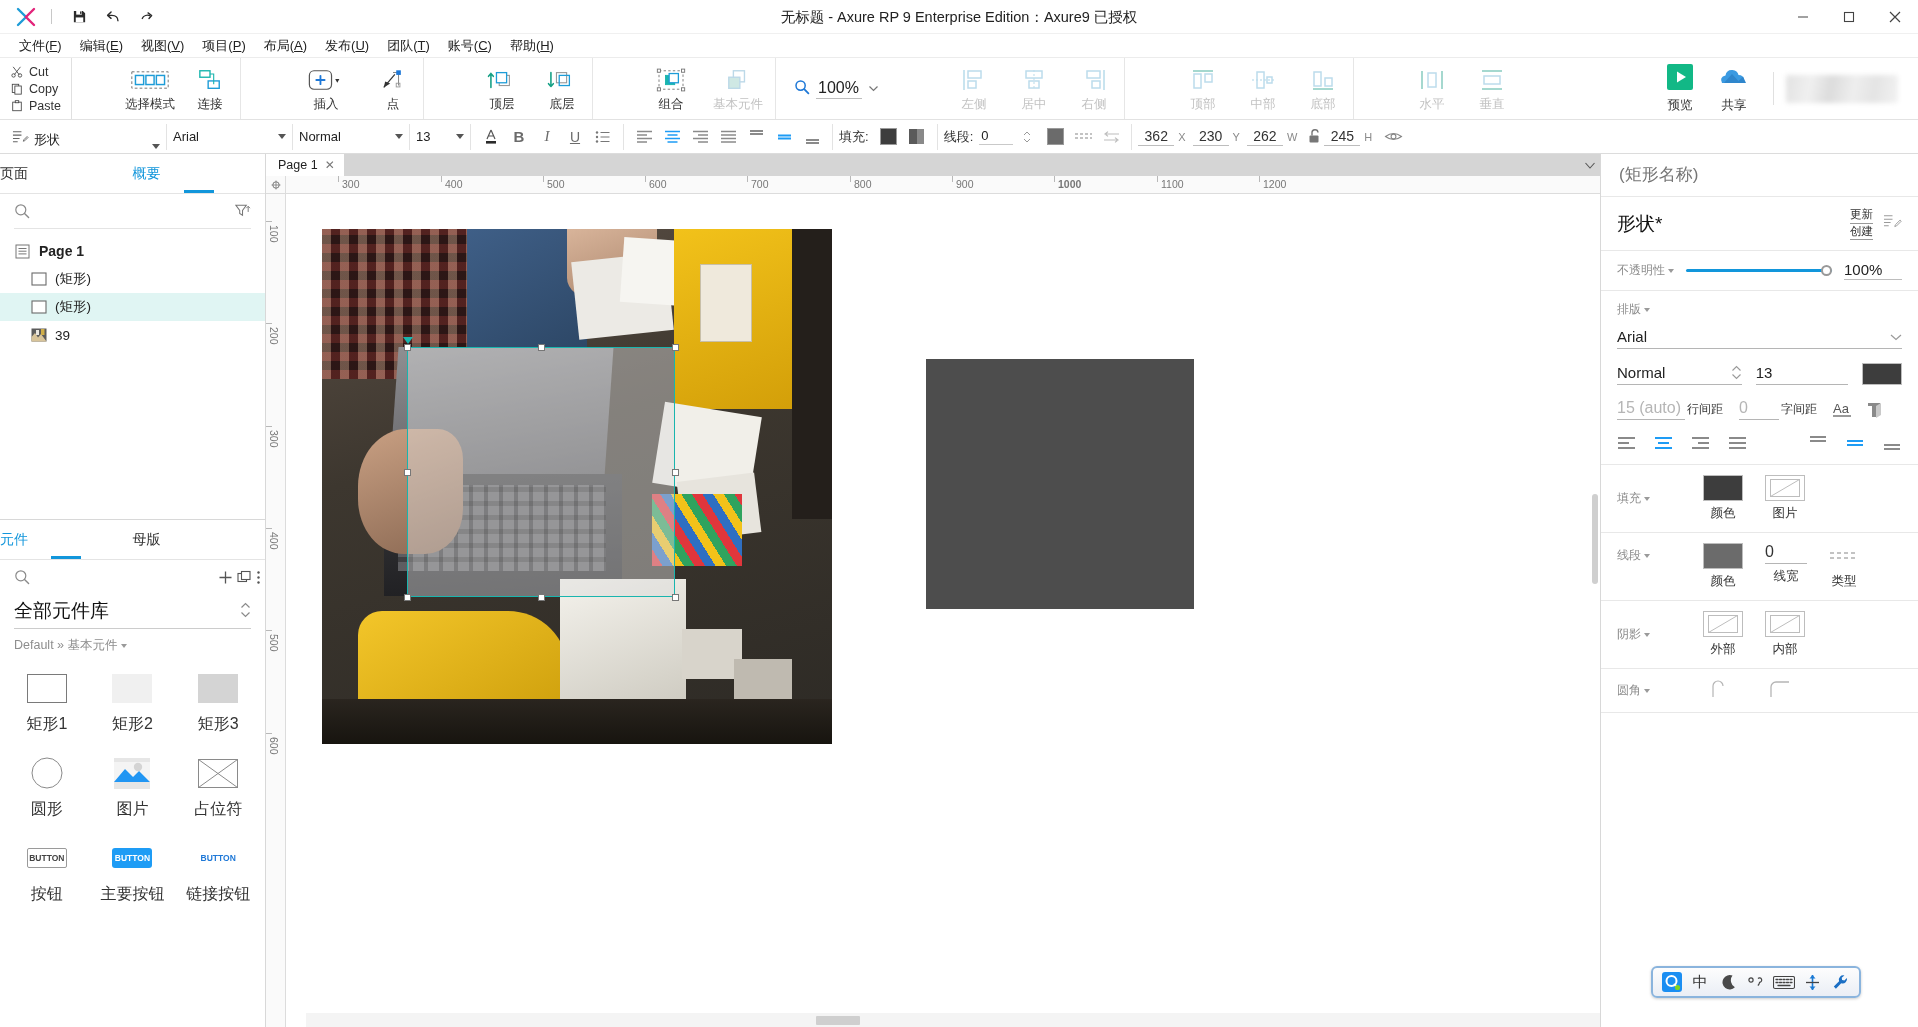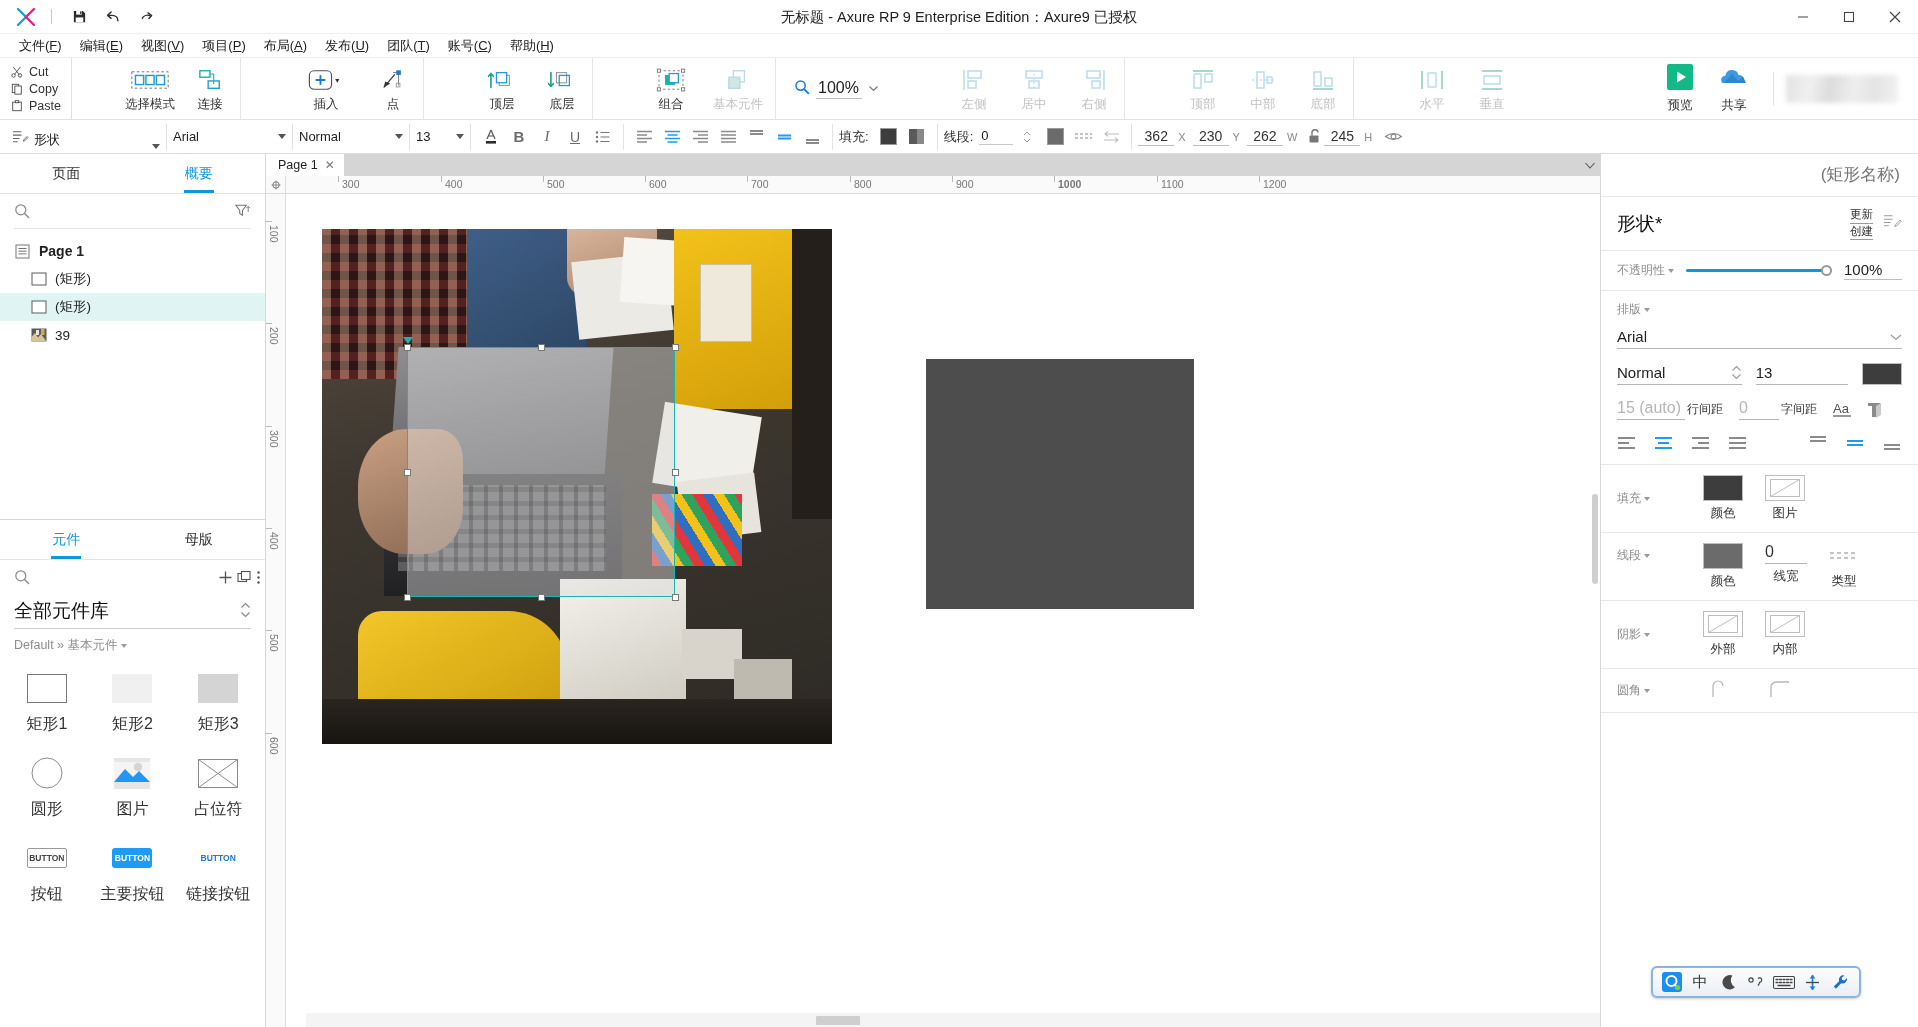--- a/index.html
+++ b/index.html
@@ -133,21 +133,21 @@
   
   .body { flex: 1; display: flex; min-height: 0; }
 
   
   .leftpanel {
     width: 266px; min-width: 266px; background: #ffffff;
     border-right: 1px solid #d8d8d8; display: flex; flex-direction: column;
   }
   .tabrow { height: 40px; display: flex; border-bottom: 1px solid #e4e4e4; }
   .tabrow .tab {
-    flex: 1; display: flex; align-items: center; justify-content: center;
+    flex: 1; display: flex; align-items: center; 
     font-size: 14px; color: #333; cursor: pointer; position: relative;
   }
   .tabrow .tab.active { color: #1296db; font-weight: normal; }
   .tabrow .tab.active::after {
     content: ''; position: absolute; bottom: 0; left: 50%; transform: translateX(-50%);
     width: 30px; height: 3px; background: #1296db;
   }
   .searchrow { height: 34px; display: flex; align-items: center; padding: 0 14px; gap: 8px; }
   .searchrow .si { width: 16px; height: 16px; color: #8a8a8a; }
   .searchrow input {
@@ -213,21 +213,21 @@
   .rightpanel {
     width: 318px; min-width: 318px; background: #ffffff;
     border-left: 1px solid #d8d8d8; display: flex; flex-direction: column;
     position: relative;
   }
   .rtabs { height: 40px; display: flex; border-bottom: 1px solid #e4e4e4; }
   .rtabs .tab { flex:1; display:flex; align-items:center; justify-content:center; font-size:14px; color:#333; cursor:pointer; position:relative; }
   .rtabs .tab.active { color: #1296db; }
   .rtabs .tab.active::after { content:''; position:absolute; bottom:0; left:50%; transform:translateX(-50%); width:28px; height:3px; background:#1296db; }
   .rsec { border-bottom: 1px solid #e8e8e8; padding: 10px 16px; }
-  .namefield { font-size: 17px; color: #3b82f6; border: none; outline: none; width: 100%; background: transparent; font-family: inherit; text-align: right; }
+  .namefield { font-size: 17px; color: #3b82f6; border: none; outline: none; width: 100%; background: transparent; font-family: inherit; }
   .styrow { display: flex; align-items: center; justify-content: space-between; }
   .styname { font-size: 19px; color: #111; }
   .upd { display:flex; flex-direction: column; align-items:center; font-size: 11.5px; color:#333; line-height: 1.35; cursor:pointer; }
   .upd span { border-bottom: 1px solid #999; }
   .rlabel { font-size: 12px; color: #8c8c8c; display: flex; align-items: center; gap: 3px; }
   .tri { width:0;height:0;border-left:3.5px solid transparent;border-right:3.5px solid transparent;border-top:4.5px solid #9a9a9a; }
   .opacityrow { display: flex; align-items: center; gap: 12px; }
   .slider { flex: 1; height: 16px; position: relative; display: flex; align-items: center; }
   .slider .track { width: 100%; height: 3px; background: #1296db; border-radius: 2px; }
   .slider .knob { position: absolute; right: 0; width: 11px; height: 11px; border-radius: 50%; background: #fff; border: 2px solid #999; }

